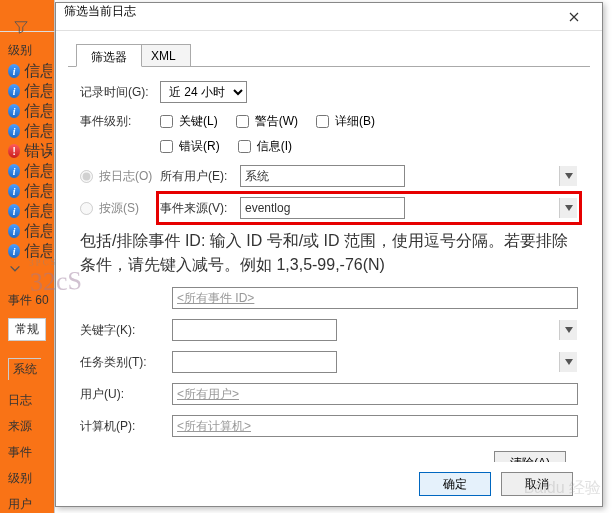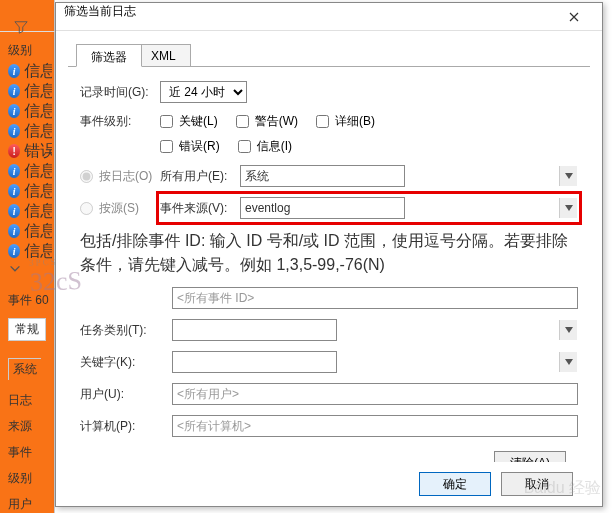--- a/index.html
+++ b/index.html
@@ -36,21 +36,21 @@
 .select-wrap { flex: 1; position: relative; }
 .select-arrow { position: absolute; right: 1px; top: 1px; width: 18px; height: 20px; background: #eee; border-left: 1px solid #ccc; display: flex; align-items: center; justify-content: center; pointer-events: none; }
 .checks { display: flex; gap: 18px; flex-wrap: wrap; }
 .check { display: flex; align-items: center; gap: 6px; font-size: 12px; }
 .check input { width: 13px; height: 13px; }
 .radio-row { display: flex; align-items: center; margin-bottom: 10px; }
 .radio { display: flex; align-items: center; gap: 6px; width: 80px; font-size: 12px; color: #888; }
 .radio input { width: 13px; height: 13px; }
 .hint { font-size: 16px; color: #333; line-height: 1.5; margin: 6px 0 10px 0; }
 .textinput { flex: 1; height: 22px; border: 1px solid #888; font-size: 12px; padding: 0 4px; color: #333; background: #fff; }
-.textinput-dim { color: #999; }
+.textinput-dim { color: #999; text-decoration: underline; }
 
 .highlight-box { position: absolute; border: 3px solid #e60000; pointer-events: none; }
 
 .clear-row { display: flex; justify-content: flex-end; padding: 4px 12px 0 0; }
 .btn { min-width: 72px; height: 24px; border: 1px solid #888; background: #efefef; font-size: 12px; cursor: pointer; padding: 0 14px; }
 .btn.primary { border: 1px solid #0067c0; background: #e5f1fb; }
 
 .footer { position: absolute; left: 0; right: 0; bottom: 0; height: 44px; display: flex; align-items: center; justify-content: flex-end; gap: 10px; padding: 0 29px; background: #fff; }
 
 .watermark { position: absolute; left: 30px; top: 255px; width: 160px; height: 60px; opacity: 0.45; pointer-events: none; font-family: cursive; color: #9b7a9b; font-size: 26px; transform: rotate(-2deg); }
@@ -212,33 +212,33 @@
       </div>
 
       <div class="hint">包括/排除事件 ID: 输入 ID 号和/或 ID 范围，使用逗号分隔。若要排除条件，请先键入减号。例如 1,3,5-99,-76(N)</div>
 
       <div class="row">
         <div class="label-offset"></div>
         <input class="textinput textinput-dim" value="&lt;所有事件 ID&gt;" style="">
       </div>
 
       <div class="row">
+        <div class="label" style="width:92px">关键字(K):</div>
+        <div class="select-wrap">
+          <input class="textinput" readonly="" style="">
+          <div class="select-arrow">
+              <svg width="8" height="6" viewBox="0 0 8 6">
+                <path d="M0 0h8L4 6z" fill="#555"></path>
+              </svg>
+            </div>
+        </div>
+      </div>
+
+      <div class="row">
         <div class="label" style="width:92px">任务类别(T):</div>
-        <div class="select-wrap">
-          <input class="textinput" readonly="" style="">
-          <div class="select-arrow">
-              <svg width="8" height="6" viewBox="0 0 8 6">
-                <path d="M0 0h8L4 6z" fill="#555"></path>
-              </svg>
-            </div>
-        </div>
-      </div>
-
-      <div class="row">
-        <div class="label" style="width:92px">关键字(K):</div>
         <div class="select-wrap">
           <input class="textinput" readonly="" style="">
           <div class="select-arrow">
               <svg width="8" height="6" viewBox="0 0 8 6">
                 <path d="M0 0h8L4 6z" fill="#555"></path>
               </svg>
             </div>
         </div>
       </div>
 

